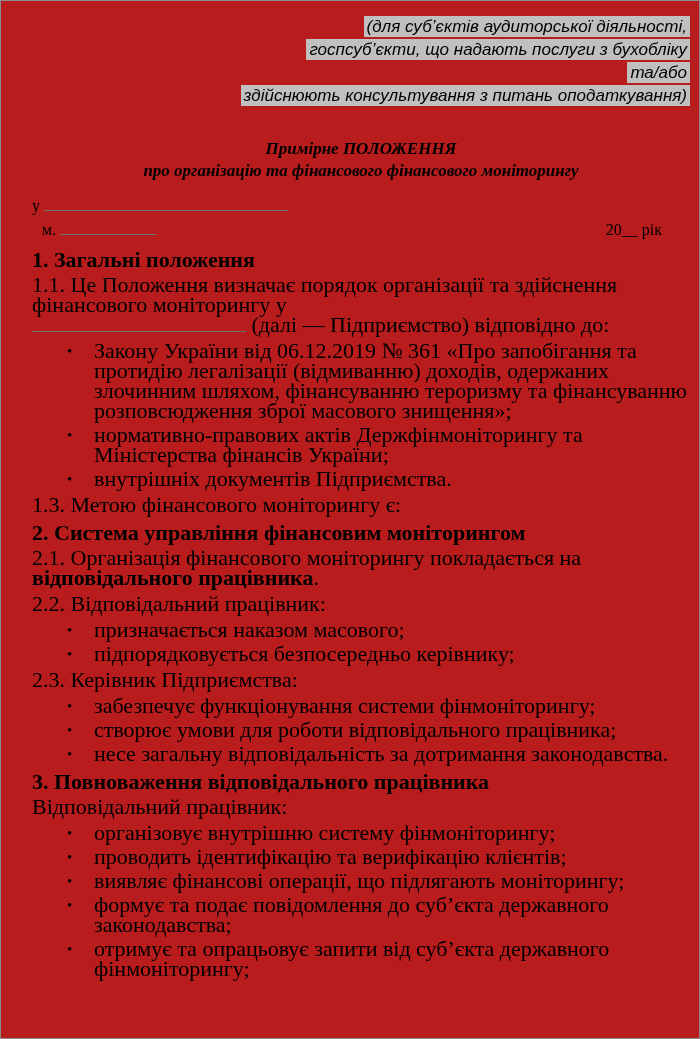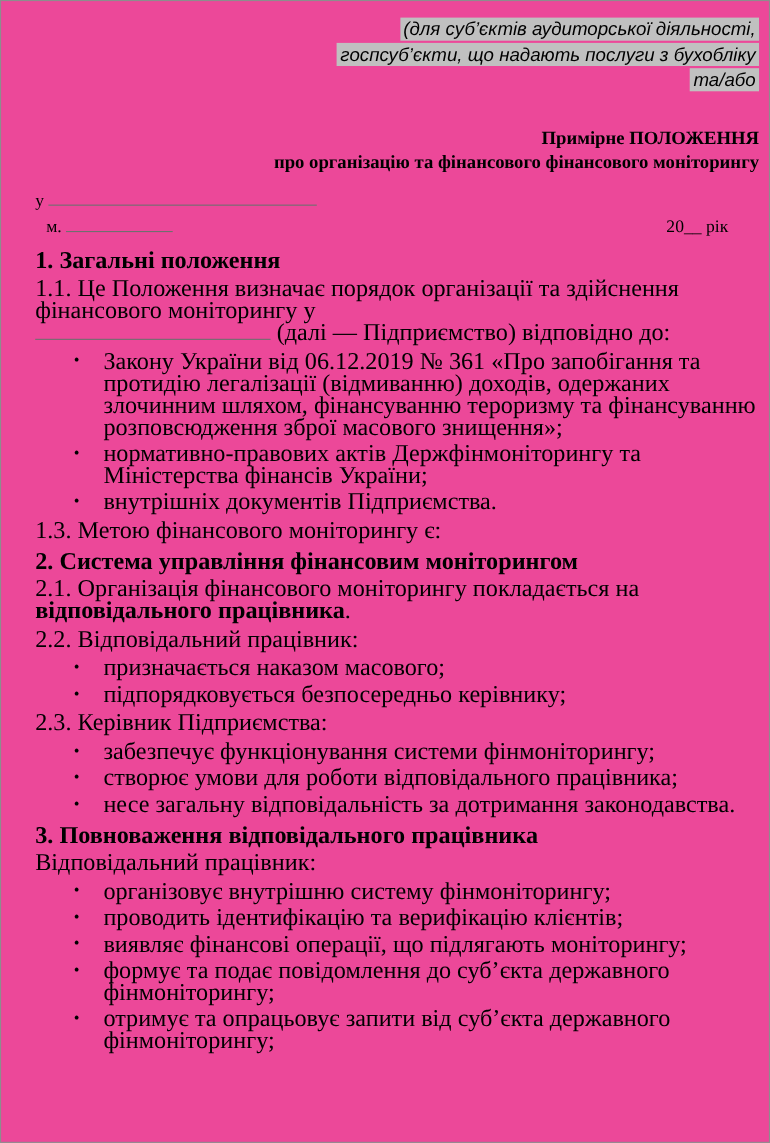--- a/index.html
+++ b/index.html
@@ -5,43 +5,44 @@
   * { margin:0; padding:0; box-sizing:border-box; }
   html,body { background:#ffffff; }
   body {
     width:700px; height:1039px;
     font-family:"Liberation Serif", serif;
     color:#000;
   }
   .page {
     width:700px; height:1039px;
     border:1px solid #8d8d8d;
-    background:#ec4899;
+    background:#b91c1c;
     padding:14px 9px 0 31px;
     overflow:hidden;
   }
   
   .header-note {
     text-align:right;
     font-family:"Liberation Sans", sans-serif;
     font-style:italic;
     font-size:17px;
     line-height:23px;
   }
   .header-note .hl {
     background:#c0c0c0;
     padding:1px 3px;
   }
   
   .doc-title {
     margin-top:31px;
-    text-align:right;
+    text-align:center;
     font-weight:bold;
     font-size:17px;
     line-height:22px;
+    font-style:italic;
   }
   
   .intro { margin-top:12px; font-size:16px; }
   .blank {
     display:inline-block;
     height:15px;
     border-bottom:1px solid #6f6f6f;
     vertical-align:baseline;
   }
   .org-line { line-height:24px; }
@@ -68,20 +69,21 @@
 </style>
 </head>
 <body>
 
 <div class="page">
 
   <div class="header-note">
     <span class="hl">(для суб’єктів аудиторської діяльності,</span><br>
     <span class="hl">госпсуб’єкти, що надають послуги з бухобліку</span><br>
     <span class="hl">та/або</span><br>
+    <span class="hl">здійснюють консультування з питань оподаткування)</span>
   </div>
 
   <div class="doc-title">
     <div>Примірне ПОЛОЖЕННЯ</div>
     <div>про організацію та фінансового фінансового моніторингу</div>
   </div>
 
   <div class="intro">
     <div class="org-line">
       <span>у</span>
@@ -117,18 +119,18 @@
         <li>забезпечує функціонування системи фінмоніторингу;</li>
         <li>створює умови для роботи відповідального працівника;</li>
         <li>несе загальну відповідальність за дотримання законодавства.</li>
       </ul>
       <p class="heading">3. Повноваження відповідального працівника</p>
       <p class="para"><span>Відповідальний працівник:</span></p>
       <ul>
         <li>організовує внутрішню систему фінмоніторингу;</li>
         <li>проводить ідентифікацію та верифікацію клієнтів;</li>
         <li>виявляє фінансові операції, що підлягають моніторингу;</li>
-        <li>формує та подає повідомлення до суб’єкта державного фінмоніторингу;</li>
+        <li>формує та подає повідомлення до суб’єкта державного законодавства;</li>
         <li>отримує та опрацьовує запити від суб’єкта державного фінмоніторингу;</li>
       </ul>
     </div>
 
 </div>
 
 </body></html>

